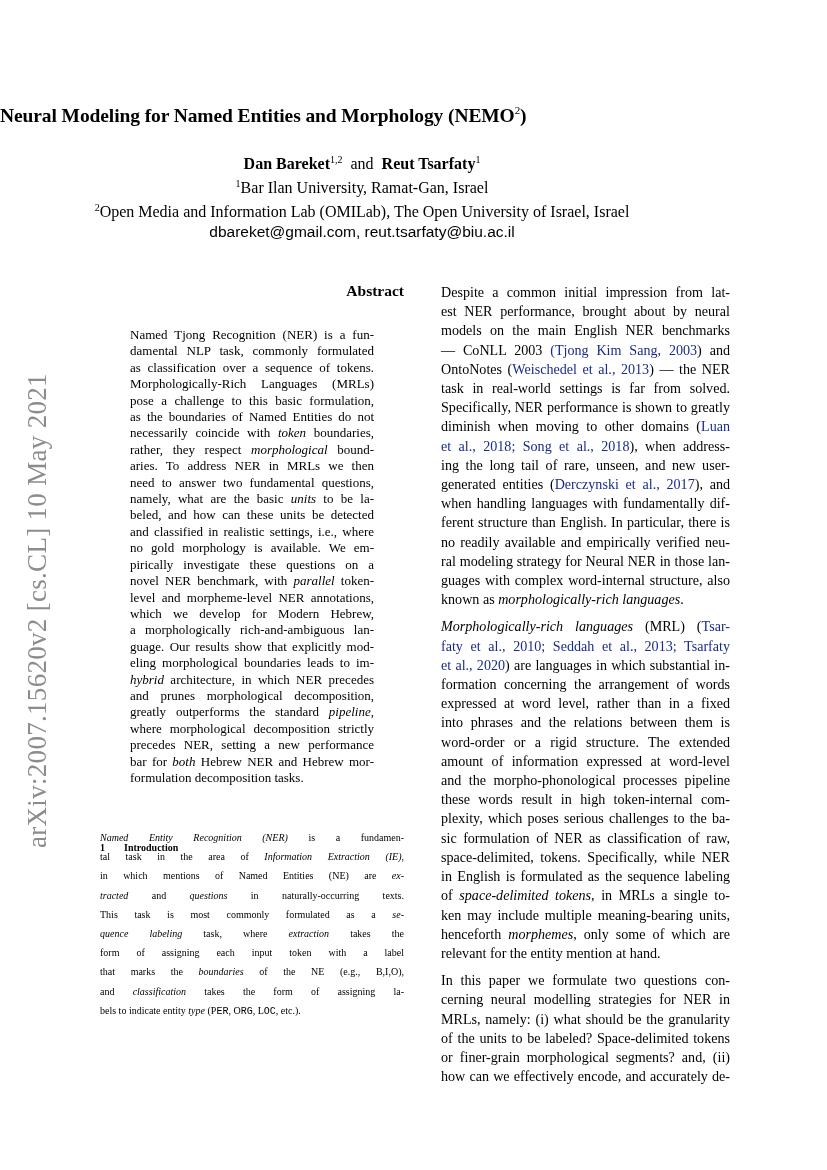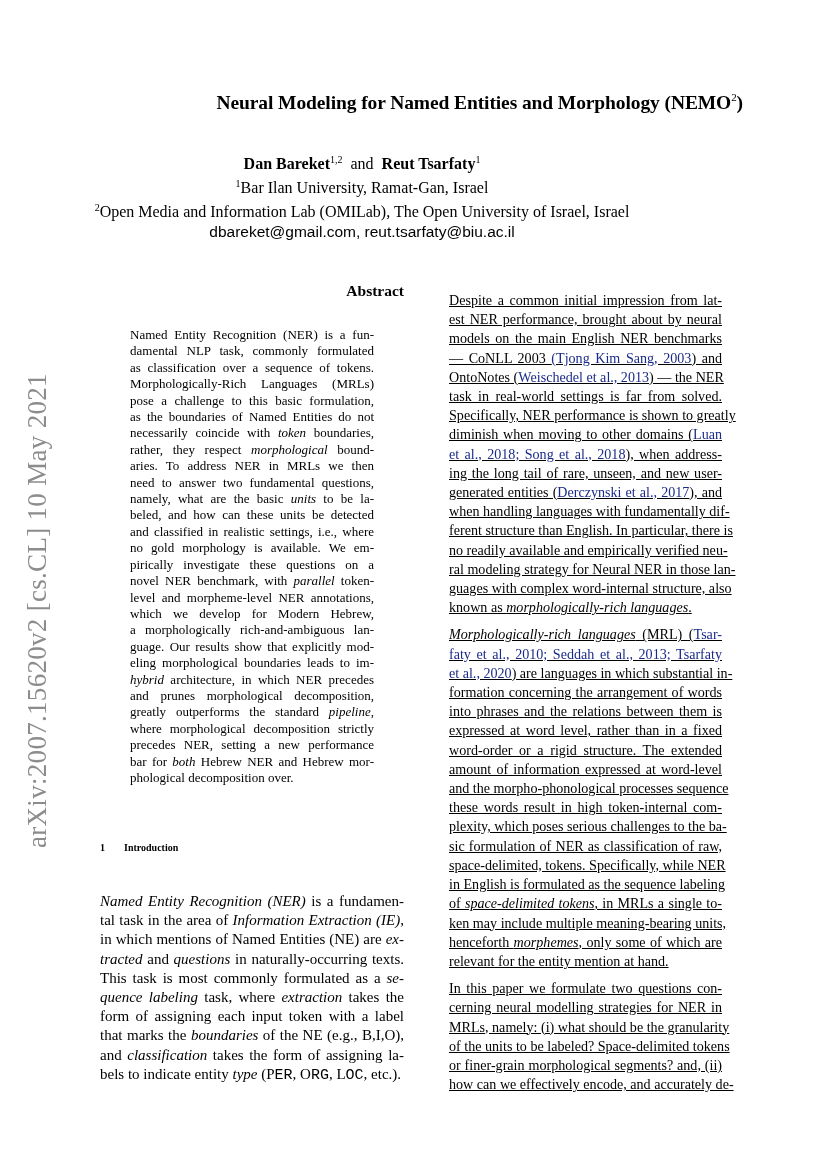--- a/index.html
+++ b/index.html
@@ -1,21 +1,21 @@
 <!DOCTYPE html>
 <html><head>
 <meta charset="utf-8">
 <style>
   html, body { margin: 0; padding: 0; background: #ffffff; }
   body {
     width: 827px; height: 1170px; position: relative; overflow: hidden;
     font-family: "Liberation Serif", "DejaVu Serif", serif; color: #000;
   }
   .title {
-    position: absolute; top: 91px; left: 0; width: 743px; text-align: right;
+    position: absolute; top: 104px; left: 0; width: 743px; text-align: left;
     font-size: 19.5px; font-weight: bold; letter-spacing: -0.1px;
   }
   .title sup { font-size: 11px; font-weight: normal; vertical-align: 8px; }
   .authors {
     position: absolute; top: 150px; left: 0; width: 724px; text-align: center;
     font-size: 16px; line-height: 20px;
   }
   .authors .name { font-weight: bold; }
   .authors sup { font-size: 10px; vertical-align: 6px; }
   .authors .email { font-family: "Liberation Sans", "DejaVu Sans", sans-serif; font-size: 15.5px; }
@@ -30,24 +30,24 @@
   .abs-title { text-align: right; font-weight: bold; font-size: 15.5px; margin: 0 0 27px 0; }
   .abstract {
     margin: 0 30px 0 30px; font-size: 13px; line-height: 16.4px; text-align: justify;
     hyphens: manual;
   }
   .section {
     position: absolute; left: 100px; top: 842px; font-weight: bold; font-size: 10px;
   }
   .section .num { display: inline-block; width: 24px; }
   .intro {
-    position: absolute; left: 100px; top: 892px; width: 304px;
-    font-size: 15px; line-height: 19.2px; text-align: justify;
+    position: absolute; left: 100px; top: 828px; width: 304px;
+    font-size: 10px; line-height: 19.2px; text-align: justify;
   }
-  .para { font-size: 14.1px; line-height: 19.2px; text-align: justify; margin: 8px; text-decoration: underline; }
+  .para { font-size: 14.1px; line-height: 19.2px; text-align: justify; margin: 0; }
   .para.indent { text-indent: 14px; }
   .para + .para { margin-top: 8px; }
   .cite { color: #1a2a8a; }
   .sc { font-variant: small-caps; font-family: Liberation Mono, monospace; }
   i { font-style: italic; }
   .line { display: block; text-align: justify; text-align-last: justify; white-space: nowrap; }
   .line.last { text-align-last: left; }
 </style>
 </head>
 <body>
@@ -63,21 +63,21 @@
   <div><sup>1</sup><span>Bar Ilan University, Ramat-Gan, Israel</span></div>
   <div><sup>2</sup><span>Open Media and Information Lab (OMILab), The Open University of Israel, Israel</span></div>
   <div class="email">dbareket@gmail.com, reut.tsarfaty@biu.ac.il</div>
 </div>
 
 <div class="arxiv">arXiv:2007.15620v2  [cs.CL]  10 May 2021</div>
 
 <div class="col-left">
   <div class="abs-title">Abstract</div>
   <div class="abstract">
-      <span class="line">Named Entity Recognition (NER) is a fun-</span>
+      <span class="line">Named Tjong Recognition (NER) is a fun-</span>
       <span class="line">damental NLP task, commonly formulated</span>
       <span class="line">as classification over a sequence of tokens.</span>
       <span class="line">Morphologically-Rich Languages (MRLs)</span>
       <span class="line">pose a challenge to this basic formulation,</span>
       <span class="line">as the boundaries of Named Entities do not</span>
       <span class="line">necessarily coincide with <i>token</i> boundaries,</span>
       <span class="line">rather, they respect <i>morphological</i> bound-</span>
       <span class="line">aries.  To address NER in MRLs we then</span>
       <span class="line">need to answer two fundamental questions,</span>
       <span class="line">namely, what are the basic <i>units</i> to be la-</span>
@@ -90,21 +90,21 @@
       <span class="line">which we develop for Modern Hebrew,</span>
       <span class="line">a morphologically rich-and-ambiguous lan-</span>
       <span class="line">guage. Our results show that explicitly mod-</span>
       <span class="line">eling morphological boundaries leads to im-</span>
       <span class="line"><i>hybrid</i> architecture, in which NER precedes</span>
       <span class="line">and prunes morphological decomposition,</span>
       <span class="line">greatly outperforms the standard <i>pipeline</i>,</span>
       <span class="line">where morphological decomposition strictly</span>
       <span class="line">precedes NER, setting a new performance</span>
       <span class="line">bar for <i>both</i> Hebrew NER and Hebrew mor-</span>
-      <span class="line last">phological decomposition over.</span>
+      <span class="line last">formulation decomposition tasks.</span>
     </div>
 </div>
 
 <div class="section"><span class="num">1</span><span>Introduction</span></div>
 
 <div class="intro">
     <span class="line"><i>Named Entity Recognition (NER)</i> is a fundamen-</span>
     <span class="line">tal task in the area of <i>Information Extraction (IE)</i>,</span>
     <span class="line">in which mentions of Named Entities (NE) are <i>ex-</i></span>
     <span class="line"><i>tracted</i> and <i>questions</i> in naturally-occurring texts.</span>
@@ -134,25 +134,25 @@
       <span class="line">no readily available and empirically verified neu-</span>
       <span class="line">ral modeling strategy for Neural NER in those lan-</span>
       <span class="line">guages with complex word-internal structure, also</span>
       <span class="line last">known as <i>morphologically-rich languages</i>.</span>
     </p>
   <p class="para indent">
       <span class="line"><i>Morphologically-rich languages</i> (MRL) (<span class="cite">Tsar-</span></span>
       <span class="line"><span class="cite">faty et al., 2010; Seddah et al., 2013; Tsarfaty</span></span>
       <span class="line"><span class="cite">et al., 2020</span>) are languages in which substantial in-</span>
       <span class="line">formation concerning the arrangement of words</span>
+      <span class="line">expressed at word level, rather than in a fixed</span>
       <span class="line">into phrases and the relations between them is</span>
-      <span class="line">expressed at word level, rather than in a fixed</span>
       <span class="line">word-order or a rigid structure.  The extended</span>
       <span class="line">amount of information expressed at word-level</span>
-      <span class="line">and the morpho-phonological processes sequence</span>
+      <span class="line">and the morpho-phonological processes pipeline</span>
       <span class="line">these words result in high token-internal com-</span>
       <span class="line">plexity, which poses serious challenges to the ba-</span>
       <span class="line">sic formulation of NER as classification of raw,</span>
       <span class="line">space-delimited, tokens.  Specifically, while NER</span>
       <span class="line">in English is formulated as the sequence labeling</span>
       <span class="line">of <i>space-delimited tokens</i>, in MRLs a single to-</span>
       <span class="line">ken may include multiple meaning-bearing units,</span>
       <span class="line">henceforth <i>morphemes</i>, only some of which are</span>
       <span class="line last">relevant for the entity mention at hand.</span>
     </p>

